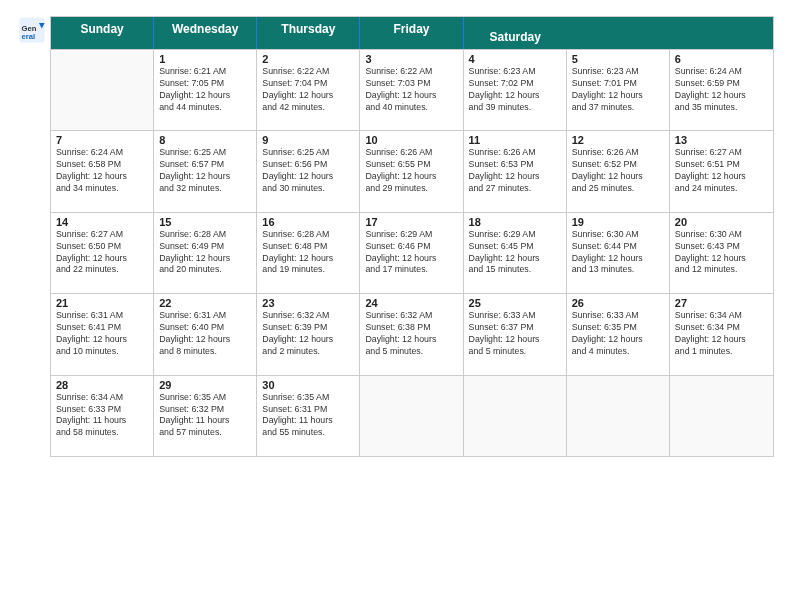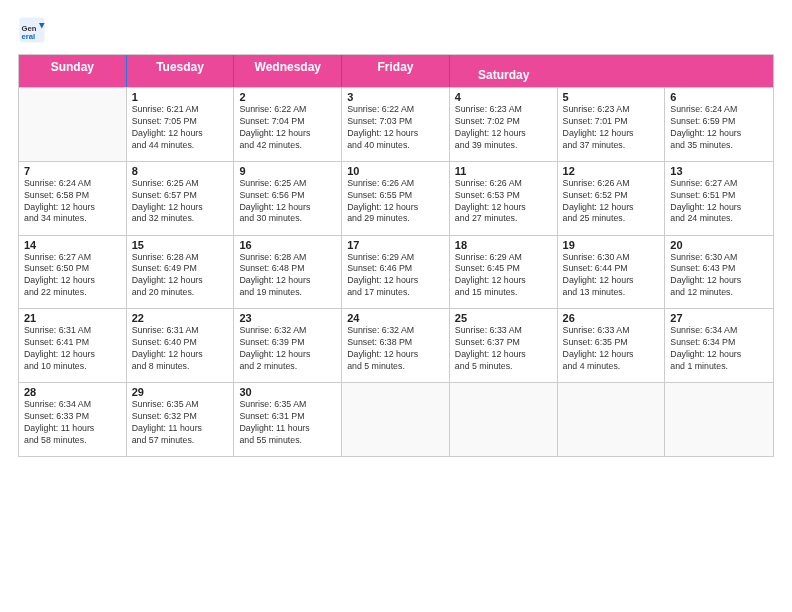--- a/index.html
+++ b/index.html
@@ -8,21 +8,21 @@
       height: 612px;
       background: #fff;
       font-family: Arial, sans-serif;
       overflow: hidden;
     }
     .page {
       width: 792px;
       height: 469px;
       padding: 16px 18px 12px 18px;
       display: flex;
-      flex-direction: column;
+      flex-direction: row;
     }
     .header {
       display: flex;
       align-items: flex-start;
       justify-content: space-between;
       margin-bottom: 10px;
     }
     .logo {
       display: flex;
       align-items: center;
@@ -56,21 +56,21 @@
     }
     .calendar {
       flex: 1;
       display: flex;
       flex-direction: column;
       border: 1px solid #ccc;
     }
     .cal-header {
       display: grid;
       grid-template-columns: repeat(7, 1fr);
-      background: #ec4899;
+      background: #0f766e;
     }
     .cal-header-cell {
       color: #fff;
       font-weight: bold;
       font-size: 12px;
       padding: 5px 6px;
       border-right: 1px solid #1e7ae0;
       text-align: center;
     }
     .cal-header-cell:last-child { border-right: none; margin-top: 8px; }
@@ -128,22 +128,22 @@
     </div>
     <div class="title-block">
       <div class="month-title"></div>
       <div class="subtitle"></div>
     </div>
   </div>
 
   <div class="calendar">
     <div class="cal-header" id="cal-header">
         <div class="cal-header-cell">Sunday</div>
-        <div class="cal-header-cell">Tuesday</div>
         <div class="cal-header-cell">Wednesday</div>
+        <div class="cal-header-cell">Thursday</div>
         <div class="cal-header-cell">Friday</div>
         <div class="cal-header-cell">Saturday</div>
       </div>
     <div class="cal-body" id="cal-body">
         <div class="cal-row">
           <div class="cal-cell empty"></div>
           <div class="cal-cell">
             <div class="day-number">1</div>
             <div class="cell-text">Sunrise: 6:21 AM</div>
             <div class="cell-text">Sunset: 7:05 PM</div>

